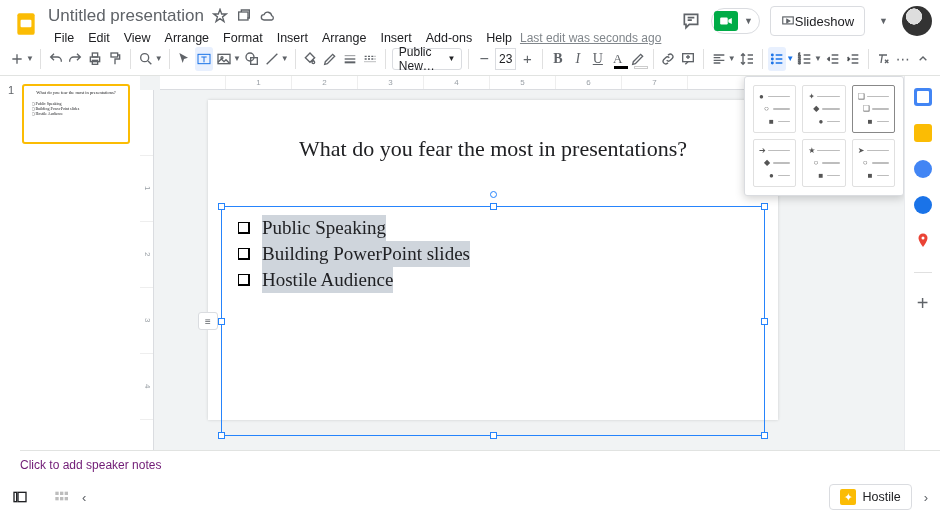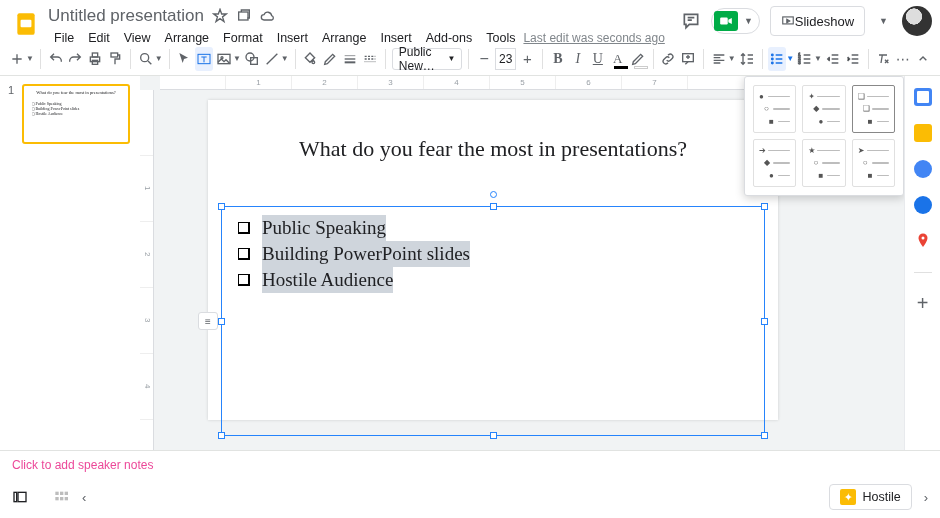--- a/index.html
+++ b/index.html
@@ -74,21 +74,21 @@
   .popt.sel { border-color: #888; }
   .prow{display:flex;align-items:center;gap:4px;}
   .prow .bul{width:5px;text-align:center;}
   .prow .line{flex:1;height:1.5px;background:#bdbdbd;border-radius:1px;}
 
   
   .right-panel { width: 36px; border-left: 1px solid #e8eaed; display: flex; flex-direction: column; align-items: center; gap: 18px; padding-top: 12px; }
   .ricon { width: 18px; height: 18px; border-radius: 3px; }
 
   
-  .notes { height: 28px; border-top: 1px solid #e1e3e1; font-size: 12px; color: #ec4899; padding-left: 12px; display: flex; align-items: center; }
+  .notes { height: 28px; border-top: 1px solid #e1e3e1; font-size: 12px; color: #701a75; display: flex; align-items: center; margin-left: 20px; }
   .footer { height: 38px; display: flex; align-items: center; padding: 0 12px; }
   .view-toggle { display: flex; gap: 26px; align-items: center; }
   .view-toggle .v { width: 16px; height: 14px; }
   .explore { margin-left: auto; display: flex; align-items: center; gap: 6px; border: 1px solid #dadce0; border-radius: 4px; padding: 4px 10px; font-size: 12.5px; }
   .explore .star{width:16px;height:16px;background:#fbbc04;border-radius:2px;display:flex;align-items:center;justify-content:center;color:#fff;font-size:11px;}
   .foot-coll{margin-left:12px;color:#5f6368;}
   .thumbs-coll{ color:#5f6368; margin-left:12px;}
 </style>
 </head>
 <body>
@@ -117,21 +117,21 @@
     <div class="menus">
       <span class="menu-item">File</span>
       <span class="menu-item">Edit</span>
       <span class="menu-item">View</span>
       <span class="menu-item">Arrange</span>
       <span class="menu-item">Format</span>
       <span class="menu-item">Insert</span>
       <span class="menu-item">Arrange</span>
       <span class="menu-item">Insert</span>
       <span class="menu-item">Add-ons</span>
-      <span class="menu-item">Tools</span>
+      <span class="menu-item">Help</span>
       <span class="last-edit">Last edit was seconds ago</span>
     </div>
   </div>
   <div class="header-right">
     <svg class="icon-small" style="width:20px;height:20px" viewBox="0 0 24 24" fill="none" stroke="#5f6368" stroke-width="2">
         <path d="M4 4h16v12H10l-4 4V16H4z"></path>
         <path d="M8 8h8M8 11h5"></path>
       </svg>
     <div class="meet-chip">
       <div class="meet-box">

